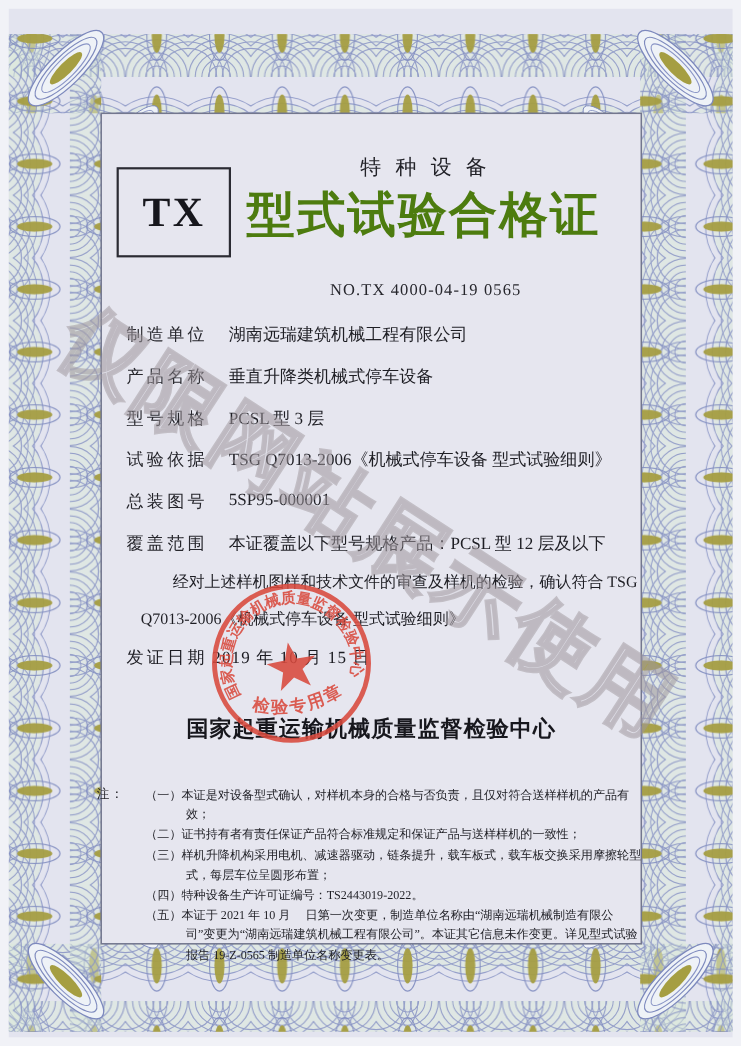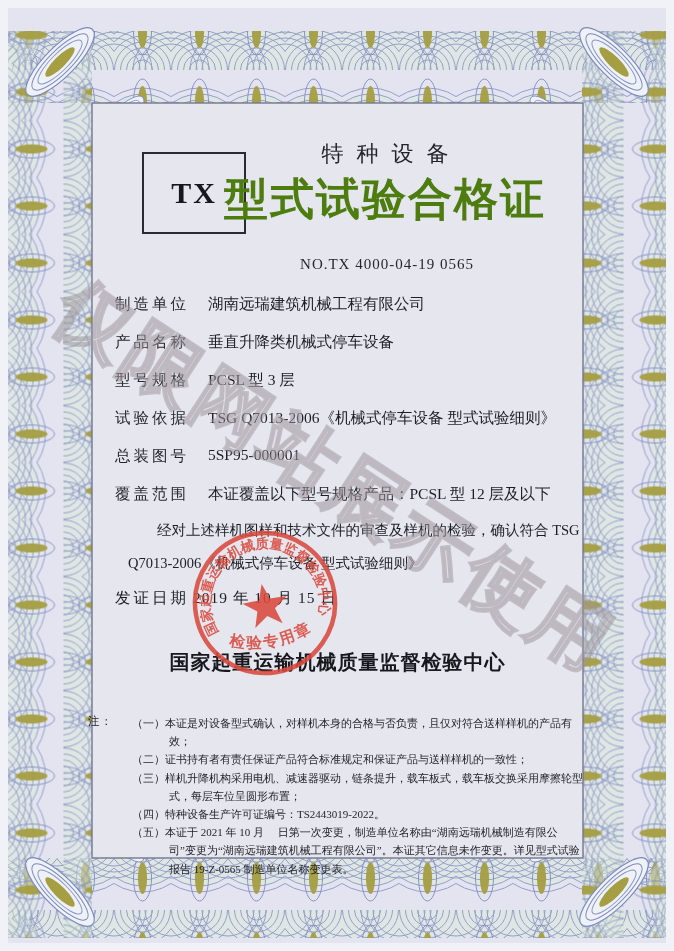--- a/index.html
+++ b/index.html
@@ -8,24 +8,24 @@
     background:#f1f2f7;
     font-family:"Liberation Serif","DejaVu Serif",serif;
     color:#1c1c22;
   }
   .border-art{position:absolute;left:0;top:0;z-index:0;}
   .content{position:absolute;left:0;top:0;width:674px;height:951px;z-index:2;}
 
   .tx-box{
     position:absolute;left:106px;top:152px;width:100px;height:78px;
     border:2px solid #2b2b33;display:flex;align-items:center;justify-content:center;
-    font-size:30px;font-weight:bold;letter-spacing:2px;color:#17171d;margin-left:36px;
+    font-size:38px;font-weight:bold;letter-spacing:2px;color:#17171d;
   }
   .title-block{position:absolute;left:195px;top:139px;width:380px;text-align:center;}
-  .category-title{font-size:22px;letter-spacing:13px;text-indent:13px;color:#232329;}
+  .category-title{font-size:19px;letter-spacing:13px;text-indent:13px;color:#232329;}
   .main-title{font-size:44px;font-weight:bold;letter-spacing:2px;margin-top:1px;color:#4d7c0f;}
   .cert-no{
     position:absolute;left:92px;top:256px;width:590px;text-align:center;
     font-size:15px;letter-spacing:1px;color:#26262c;
   }
 
   .fields{position:absolute;left:115px;top:294px;width:455px;}
   .field-row{display:flex;height:22px;margin-bottom:16px;font-size:15.5px;}
   .field-label{width:78px;flex:none;letter-spacing:3px;color:#26262c;}
   .field-value{flex:1;padding-left:15px;white-space:nowrap;color:#1e1e24;}

